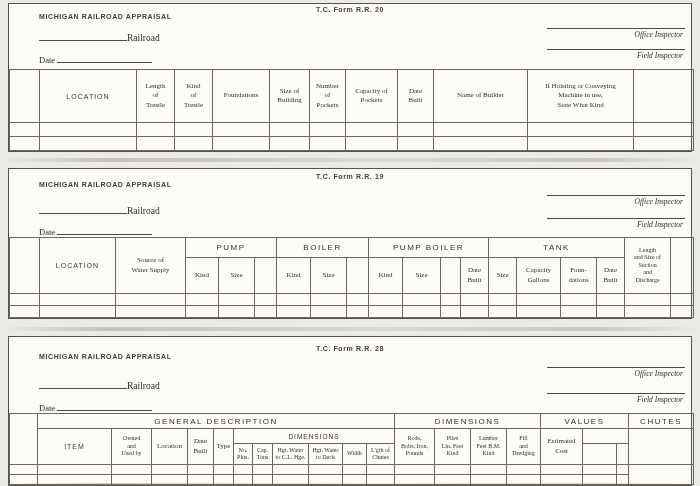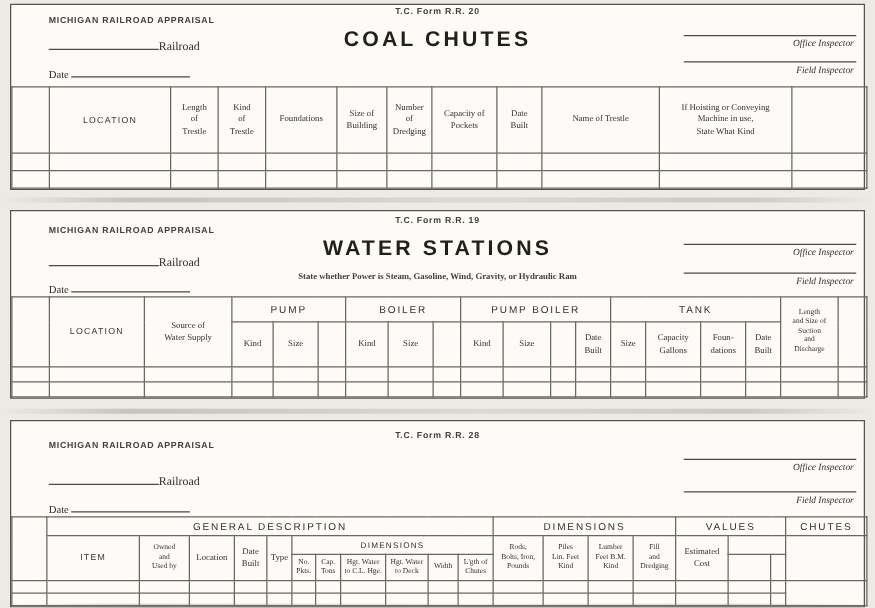--- a/index.html
+++ b/index.html
@@ -86,21 +86,20 @@
 </style>
 </head>
 <body>
 
 <section class="card" id="card1">
   <div class="form-header h1">
     <div class="org" style="top:9px">MICHIGAN RAILROAD APPRAISAL</div>
     <div class="rr-line" style="top:23px"><span class="rule rule-rr"></span><span class="serif">Railroad</span></div>
     <div class="rr-line" style="top:45px"><span class="serif-sm">Date</span><span class="rule rule-date"></span></div>
     <div class="form-no" style="top:2px">T.C. Form R.R. 20</div>
-    <div class="form-title" style="top:18px">COAL CHUTES</div>
     <div class="inspector" style="top:24px">
       <div class="insp-rule"></div>
       <div class="insp-label">Office Inspector</div>
     </div>
     <div class="inspector" style="top:45px">
       <div class="insp-rule"></div>
       <div class="insp-label">Field Inspector</div>
     </div>
   </div>
   <table class="t1">
@@ -126,26 +125,26 @@
 of
 Trestle</td>
       <td class="rh">Kind
 of
 Trestle</td>
       <td class="rh">Foundations</td>
       <td class="rh">Size of
 Building</td>
       <td class="rh">Number
 of
-Dredging</td>
+Pockets</td>
       <td class="rh">Capacity of
 Pockets</td>
       <td class="rh">Date
 Built</td>
-      <td class="rh">Name of Trestle</td>
+      <td class="rh">Name of Builder</td>
       <td class="rh">If Hoisting or Conveying
 Machine in use,
 State What Kind</td>
       <td></td>
     </tr>
     <tr class="d">
       <td></td>
           <td></td>
           <td></td>
           <td></td>
@@ -175,22 +174,20 @@
   </tbody>
     </table>
 </section>
 
 <section class="card" id="card2">
   <div class="form-header h2">
     <div class="org" style="top:12px">MICHIGAN RAILROAD APPRAISAL</div>
     <div class="rr-line" style="top:31px"><span class="rule rule-rr"></span><span class="serif">Railroad</span></div>
     <div class="rr-line" style="top:52px"><span class="serif-sm">Date</span><span class="rule rule-date"></span></div>
     <div class="form-no" style="top:4px">T.C. Form R.R. 19</div>
-    <div class="form-title" style="top:20px">WATER STATIONS</div>
-    <div class="form-sub" style="top:48px">State whether Power is Steam, Gasoline, Wind, Gravity, or Hydraulic Ram</div>
     <div class="inspector" style="top:26px">
       <div class="insp-rule"></div>
       <div class="insp-label">Office Inspector</div>
     </div>
     <div class="inspector" style="top:49px">
       <div class="insp-rule"></div>
       <div class="insp-label">Field Inspector</div>
     </div>
   </div>
   <table class="t2">

